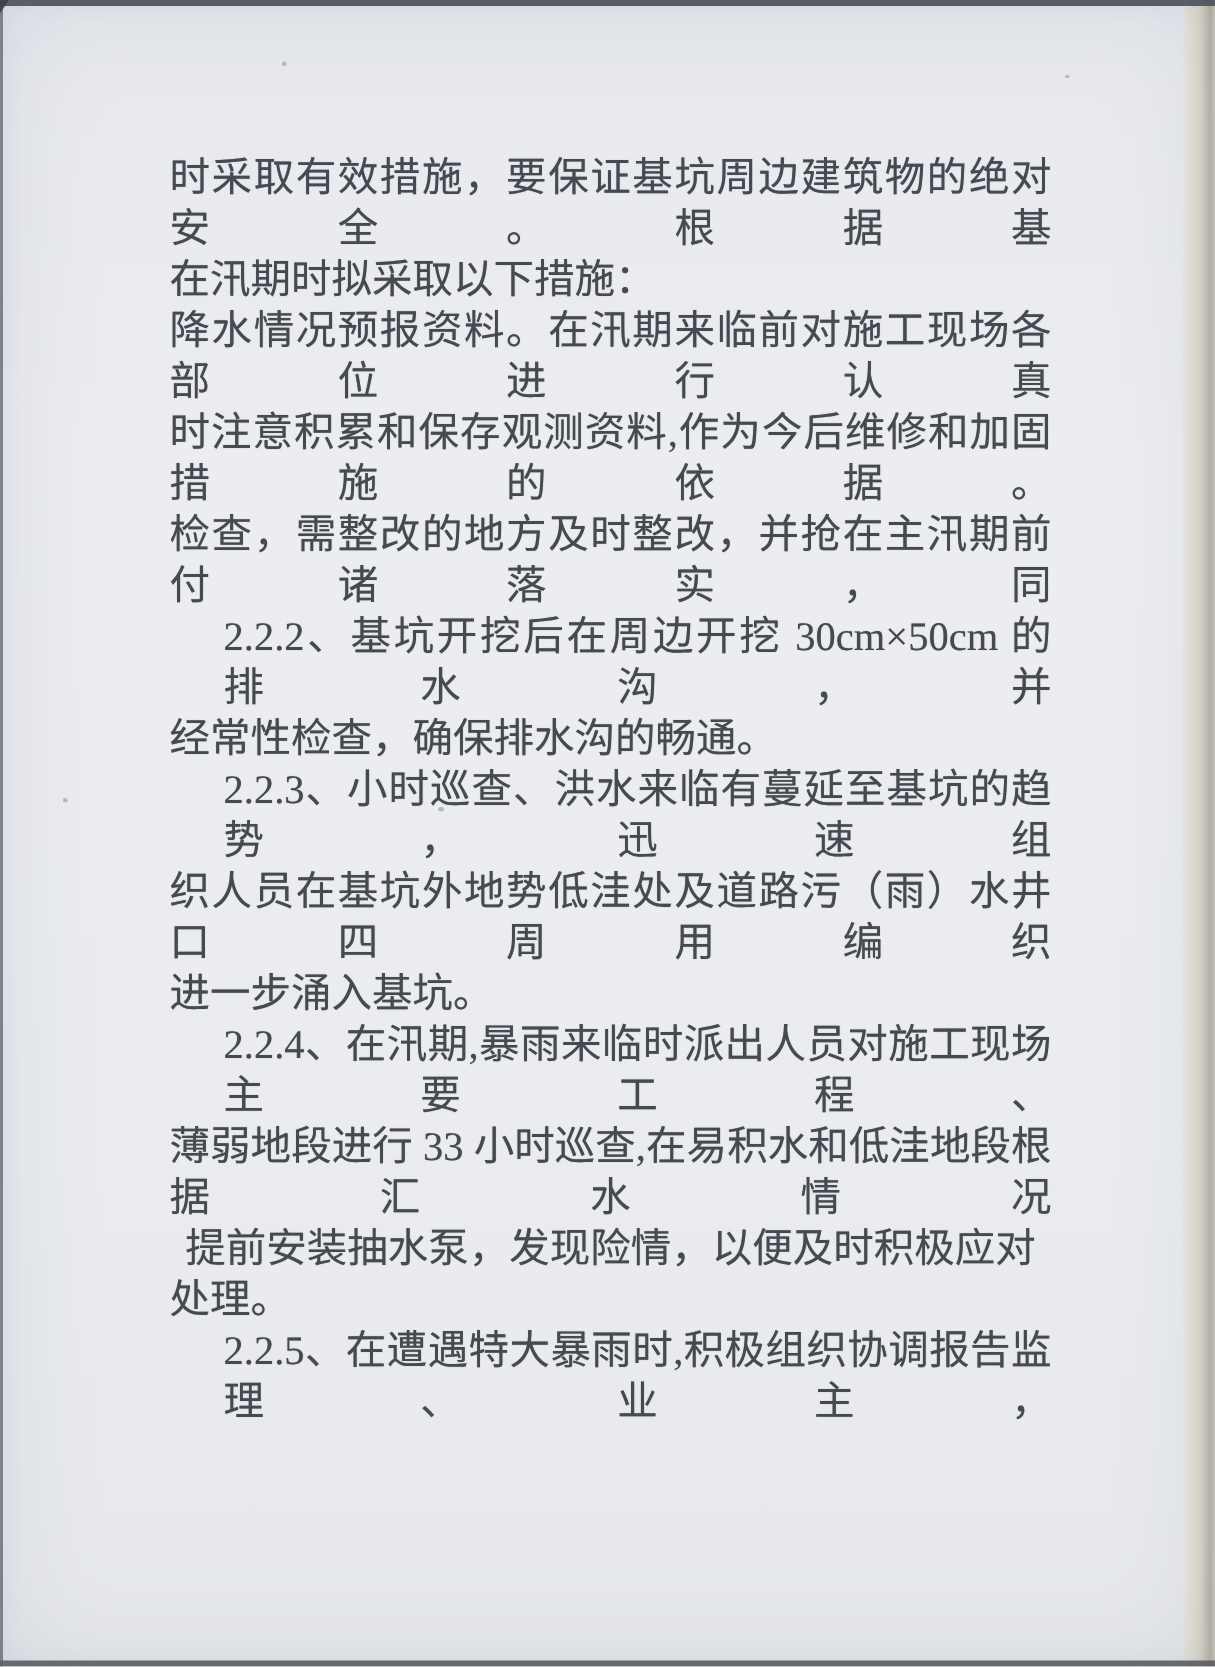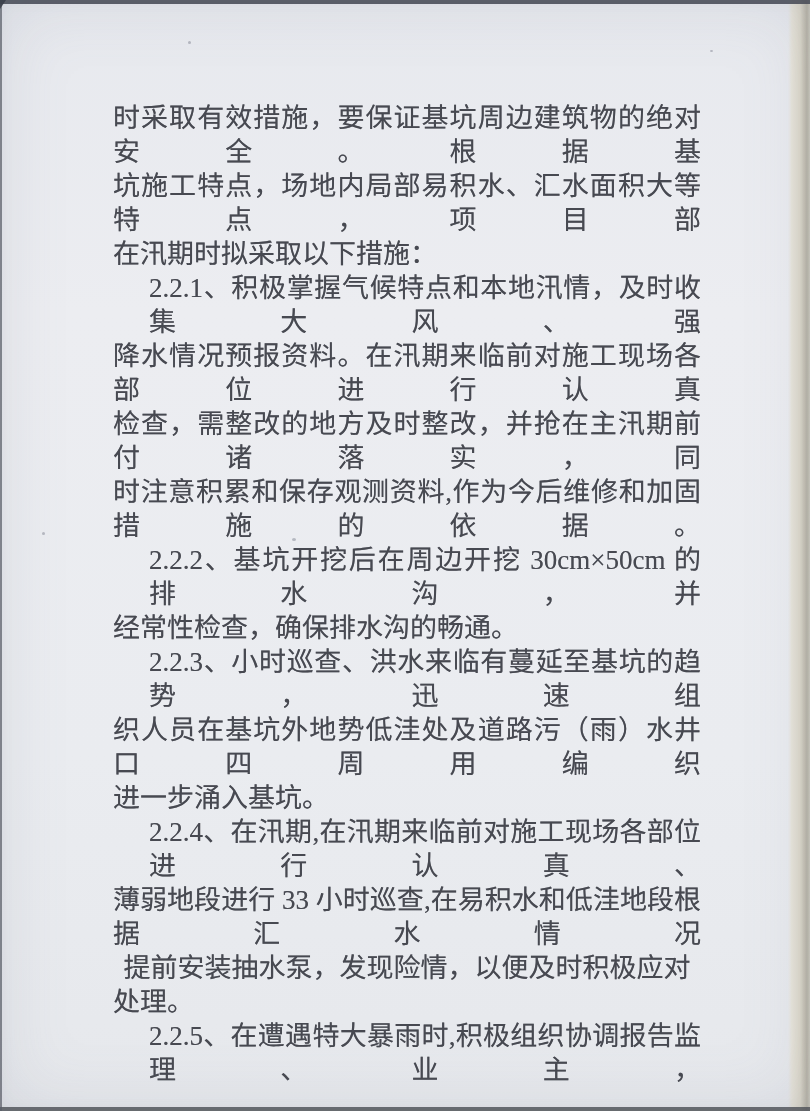--- a/index.html
+++ b/index.html
@@ -39,32 +39,30 @@
   .doc-text .line { text-align: justify; text-align-last: justify; white-space: nowrap; white-space: normal; }
   .doc-text .line.noj { text-align: center; text-align-last: left; }
 </style>
 </head>
 <body>
 
 <div class="paper"></div>
 
 <div class="doc-text">
     <div class="line" style="padding-left: 0px;">时采取有效措施，要保证基坑周边建筑物的绝对安全。根据基</div>
-    <div class="line" style="padding-left: 0px;">坑施工特点，场地内局部易积水、汇水面积大等特点，项目部</div>
     <div class="line noj" style="padding-left: 0px;">在汛期时拟采取以下措施：</div>
-    <div class="line" style="padding-left: 36px;">2.2.1、积极掌握气候特点和本地汛情，及时收集大风、强</div>
     <div class="line" style="padding-left: 0px;">降水情况预报资料。在汛期来临前对施工现场各部位进行认真</div>
+    <div class="line" style="padding-left: 0px;">时注意积累和保存观测资料,作为今后维修和加固措施的依据。</div>
     <div class="line" style="padding-left: 0px;">检查，需整改的地方及时整改，并抢在主汛期前付诸落实，同</div>
-    <div class="line" style="padding-left: 0px;">时注意积累和保存观测资料,作为今后维修和加固措施的依据。</div>
     <div class="line" style="padding-left: 36px;">2.2.2、基坑开挖后在周边开挖 30cm×50cm 的排水沟，并</div>
     <div class="line noj" style="padding-left: 0px;">经常性检查，确保排水沟的畅通。</div>
     <div class="line" style="padding-left: 36px;">2.2.3、小时巡查、洪水来临有蔓延至基坑的趋势，迅速组</div>
     <div class="line" style="padding-left: 0px;">织人员在基坑外地势低洼处及道路污（雨）水井口四周用编织</div>
     <div class="line noj" style="padding-left: 0px;">进一步涌入基坑。</div>
-    <div class="line" style="padding-left: 36px;">2.2.4、在汛期,在汛期来临前对施工现场各部位进行认真、</div>
+    <div class="line" style="padding-left: 36px;">2.2.4、在汛期,暴雨来临时派出人员对施工现场主要工程、</div>
     <div class="line" style="padding-left: 0px;">薄弱地段进行 33 小时巡查,在易积水和低洼地段根据汇水情况</div>
     <div class="line noj" style="padding-left: 0px;">提前安装抽水泵，发现险情，以便及时积极应对处理。</div>
     <div class="line" style="padding-left: 36px;">2.2.5、在遭遇特大暴雨时,积极组织协调报告监理、业主，</div>
   </div>
 
 <div class="band-right"></div>
 <div class="edge-top"></div>
 <div class="edge-bottom"></div>
 <div class="edge-left"></div>
 <div class="corner-mark"></div>

